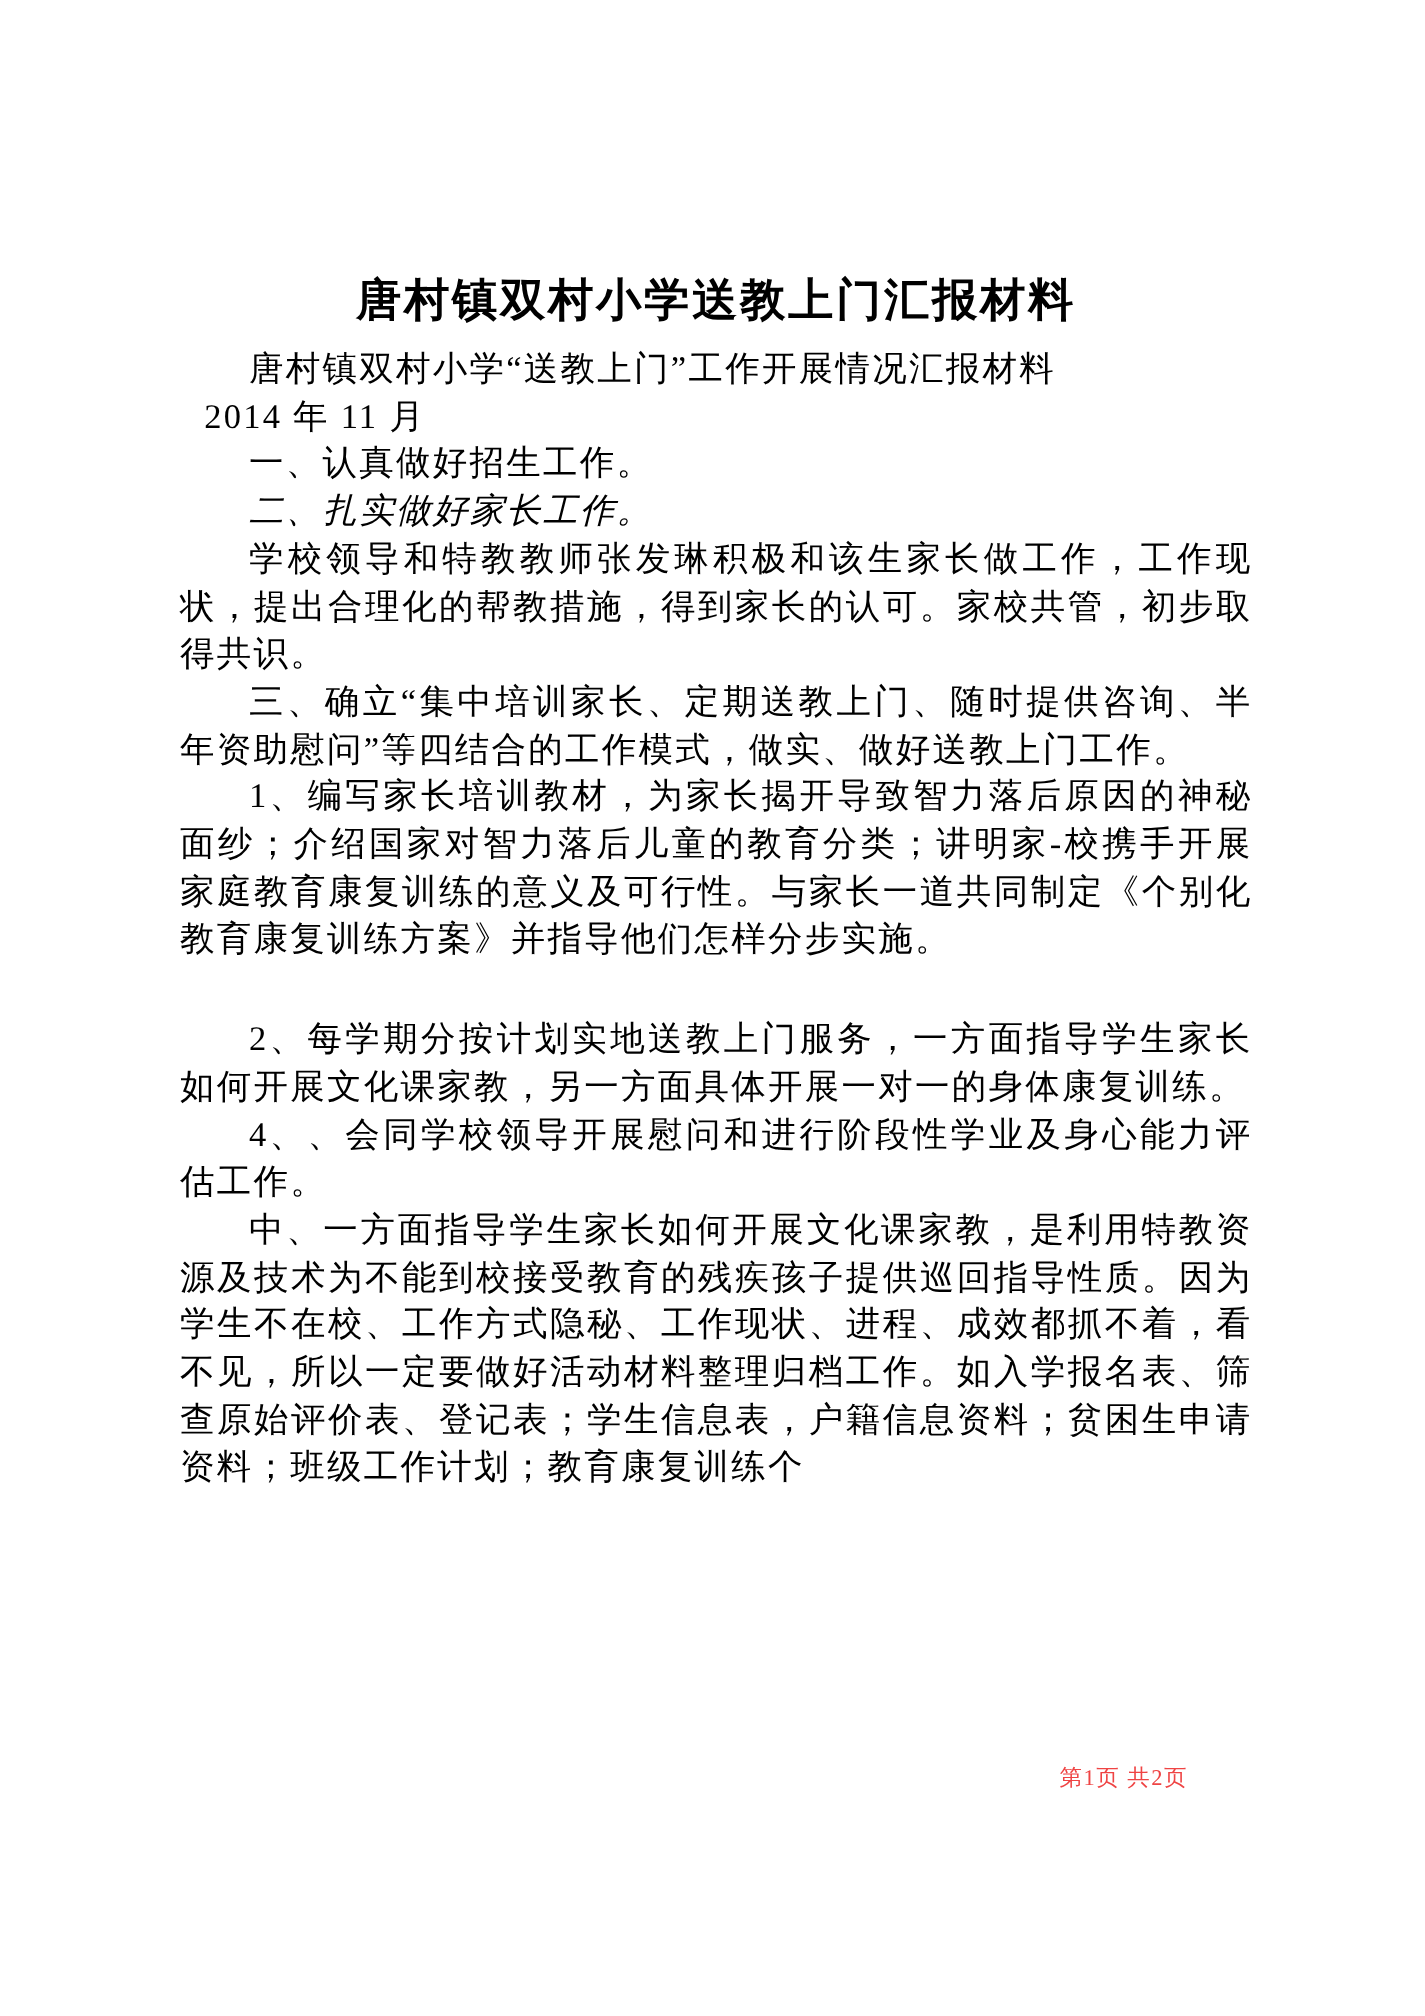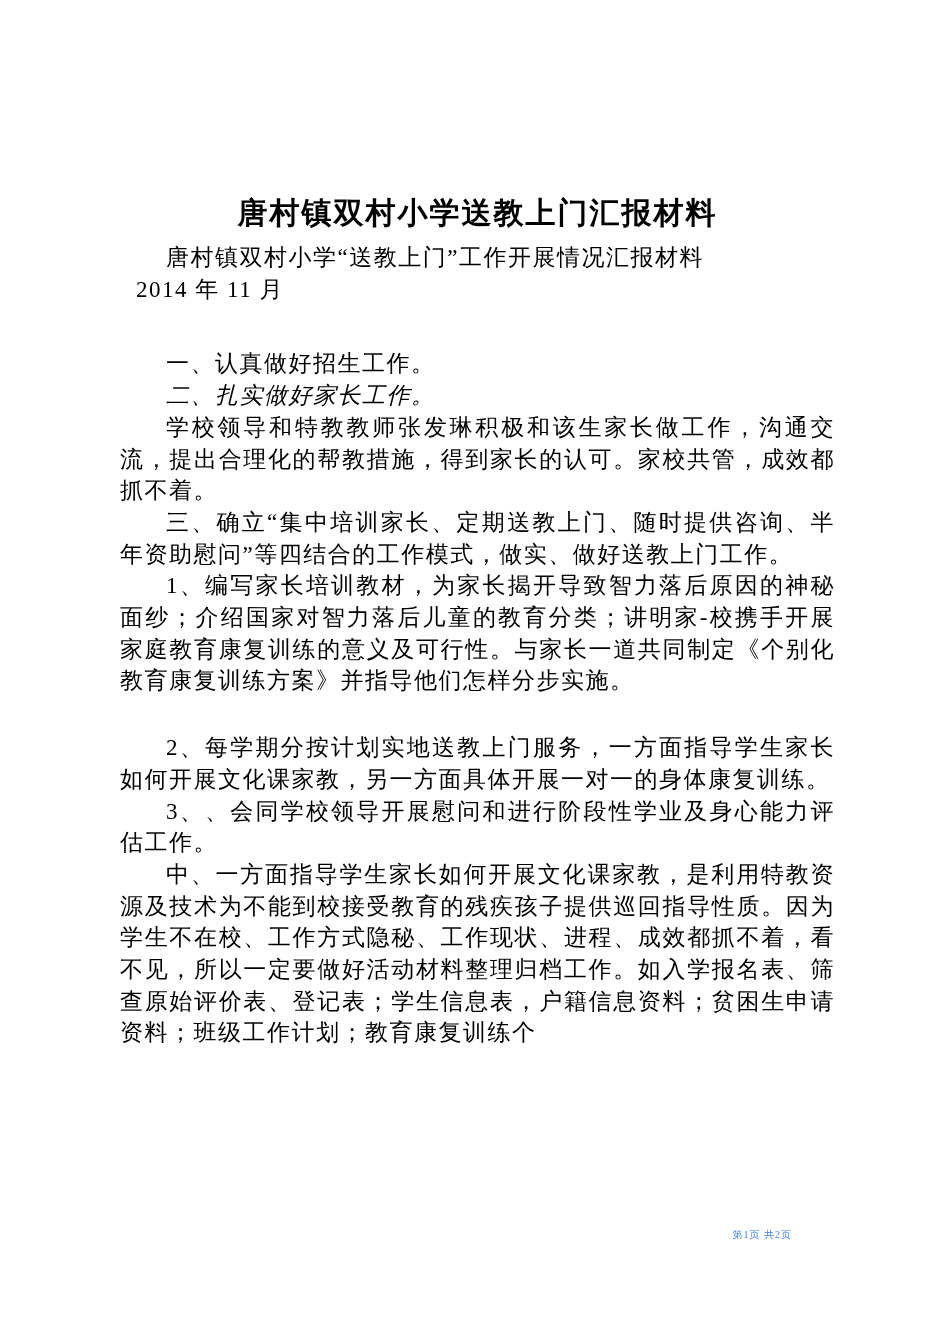--- a/index.html
+++ b/index.html
@@ -11,21 +11,21 @@
     position: relative;
     width: 950px;
     height: 1344px;
     background: #ffffff;
     overflow: hidden;
     font-family: "Liberation Serif", "DejaVu Serif", serif;
     color: #000000;
   }
   .content {
     position: absolute;
-    top: 192px;
+    top: 180px;
     left: 120px;
     width: 715px;
   }
   .doc-title {
     margin: 0 0 8px 0;
     font-size: 30px;
     font-weight: bold;
     text-align: center;
     letter-spacing: 2px;
     line-height: 42px;
@@ -33,40 +33,40 @@
   .para {
     margin: 0;
     font-size: 23px;
     line-height: 31.7px;
     letter-spacing: 1.5px;
     text-align: justify;
     word-break: break-all;
   }
   .footer {
     position: absolute;
-    top: 1228px;
+    top: 1176px;
     right: 158px;
-    font-size: 10px;
+    font-size: 15px;
     letter-spacing: 1px;
-    color: #3b82f6;
+    color: #ef4444;
   }
 </style>
 </head>
 <body>
 
 <div class="page">
   <div class="content">
     <h1 class="doc-title">唐村镇双村小学送教上门汇报材料</h1>
     <div>
         <p class="para" style="text-indent: 2em;">唐村镇双村小学“送教上门”工作开展情况汇报材料</p>
         <p class="para" style="text-indent: 0.7em;">2014 年 11 月</p>
-        <p class="para" style="text-indent: 2em; margin-top: 43px;">一、认真做好招生工作。</p>
+        <p class="para" style="text-indent: 2em;">一、认真做好招生工作。</p>
         <p class="para" style="text-indent: 2em; font-style: italic;">二、扎实做好家长工作。</p>
-        <p class="para" style="text-indent: 2em;">学校领导和特教教师张发琳积极和该生家长做工作，沟通交流，提出合理化的帮教措施，得到家长的认可。家校共管，成效都抓不着。</p>
+        <p class="para" style="text-indent: 2em;">学校领导和特教教师张发琳积极和该生家长做工作，工作现状，提出合理化的帮教措施，得到家长的认可。家校共管，初步取得共识。</p>
         <p class="para" style="text-indent: 2em;">三、确立“集中培训家长、定期送教上门、随时提供咨询、半年资助慰问”等四结合的工作模式，做实、做好送教上门工作。</p>
         <p class="para" style="text-indent: 2em;">1、编写家长培训教材，为家长揭开导致智力落后原因的神秘面纱；介绍国家对智力落后儿童的教育分类；讲明家-校携手开展家庭教育康复训练的意义及可行性。与家长一道共同制定《个别化教育康复训练方案》并指导他们怎样分步实施。</p>
         <p class="para" style="text-indent: 2em; margin-top: 35px;">2、每学期分按计划实地送教上门服务，一方面指导学生家长如何开展文化课家教，另一方面具体开展一对一的身体康复训练。</p>
-        <p class="para" style="text-indent: 2em;">3、、会同学校领导开展慰问和进行阶段性学业及身心能力评估工作。</p>
+        <p class="para" style="text-indent: 2em;">4、、会同学校领导开展慰问和进行阶段性学业及身心能力评估工作。</p>
         <p class="para" style="text-indent: 2em;">中、一方面指导学生家长如何开展文化课家教，是利用特教资源及技术为不能到校接受教育的残疾孩子提供巡回指导性质。因为学生不在校、工作方式隐秘、工作现状、进程、成效都抓不着，看不见，所以一定要做好活动材料整理归档工作。如入学报名表、筛查原始评价表、登记表；学生信息表，户籍信息资料；贫困生申请资料；班级工作计划；教育康复训练个</p>
       </div>
   </div>
   <div class="footer">第1页 共2页</div>
 </div>
 
 </body></html>

